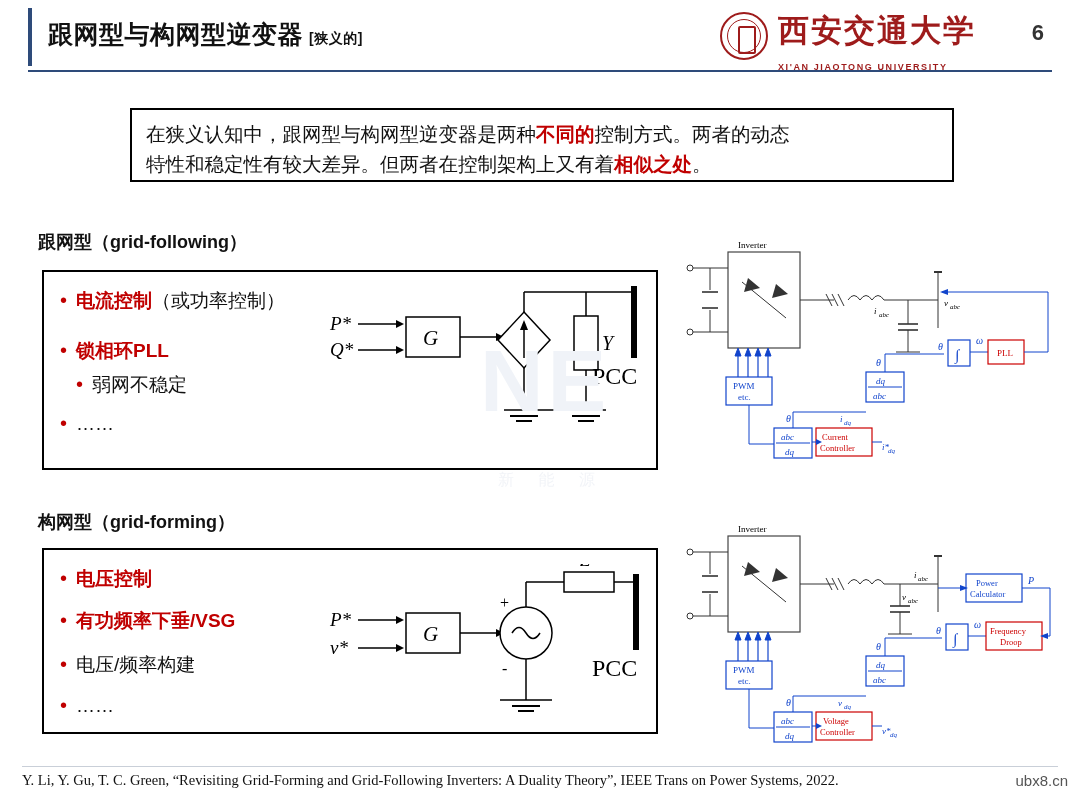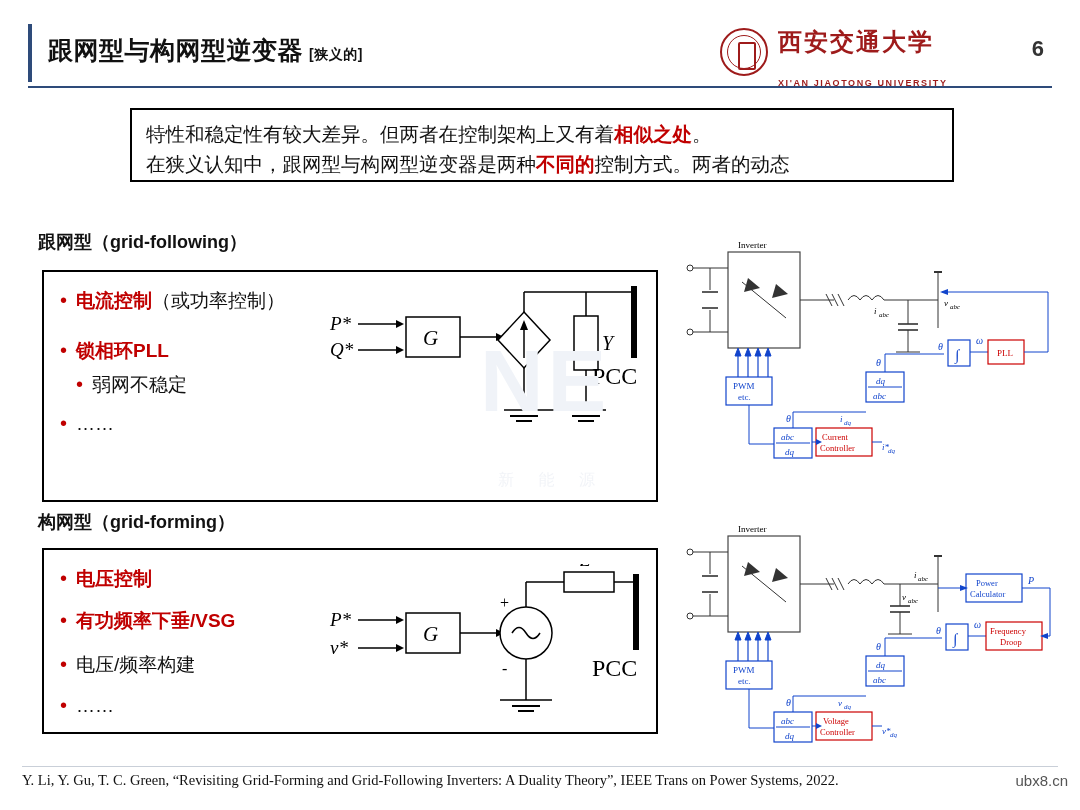--- a/index.html
+++ b/index.html
@@ -6,21 +6,21 @@
   html, body { margin:0; padding:0; }
   body {
     width:1080px; height:810px;
     background:#ffffff;
     font-family:"Liberation Sans", sans-serif;
     position:relative;
     overflow:hidden;
   }
   
   .slide-header {
-    position:absolute; left:0; top:16px; width:1072px; height:76px;padding-left:48px;
+    position:absolute; left:0; top:0; width:1072px; height:76px;padding-left:48px;
   }
   .header-rule {
     position:absolute; left:28px; top:8px; width:4px; height:58px;
     background:#2e4b7a;
   }
   .header-underline {
     position:absolute; left:28px; top:70px; width:1024px; height:2px;
     background:#2e4b7a;
   }
   .header-title {
@@ -47,21 +47,21 @@
     content:""; position:absolute; left:5px; top:5px; right:5px; bottom:5px;
     border:1px solid #9e1b1b; border-radius:50%;
   }
   .logo-seal:after {
     content:""; position:absolute; left:16px; top:12px; width:14px; height:24px;
     border:2px solid #9e1b1b; border-radius:2px;
   }
   .logo-cn {
     position:absolute; left:58px; top:0px;
     font-family:"Liberation Serif", serif;
-    font-size:24px; font-weight:bold; color:#9e1b1b;
+    font-size:31px; font-weight:bold; color:#9e1b1b;
     letter-spacing:2px;
   }
   .logo-en {
     position:absolute; left:58px; top:38px;
     font-size:9px; color:#9e1b1b; letter-spacing:1.6px; font-weight:bold;margin-top:14px;
   }
   
   .callout {
     position:absolute; left:130px; top:108px; width:824px; height:74px;
     border:2px solid #000; background:#fff;
@@ -73,21 +73,21 @@
   .section-heading {
     position:absolute; font-size:18px; font-weight:bold; color:#111;
   }
   #sec1-heading { left:38px; top:230px; }
   #sec2-heading { left:38px; top:510px; }
   
   .bullet-box {
     position:absolute; left:42px; width:616px;
     border:2px solid #000; background:#fff;
   }
-  #bullets-1 { top:270px; height:232px; }
+  #bullets-1 { top:270px; height:200px; }
   #bullets-2 { top:548px; height:186px;padding-left:20px; }
   .bullet-row {
     position:absolute; left:16px;
     font-size:19px; color:#111; white-space:nowrap;
   }
   .bullet-dot {
     display:inline-block; width:16px; color:#c00000; font-size:20px;
   }
   .bullet-red { color:#c00000; font-weight:bold; }
   .bullet-black { color:#111; }
@@ -133,24 +133,24 @@
   <div class="logo-wrap">
     <div class="logo-seal"></div>
     <div class="logo-cn">西安交通大学</div>
     <div class="logo-en">XI'AN JIAOTONG UNIVERSITY</div>
   </div>
   <div class="page-number">6</div>
 </div>
 
 <div class="callout">
   <div>
+    <span>在狭义认知中，跟网型与构网型逆变器是两种</span><span class="hl">不同的</span><span>控制方式。两者的动态</span>
+  </div>
+  <div>
     <span>特性和稳定性有较大差异。但两者在控制架构上又有着</span><span class="hl">相似之处</span><span>。</span>
-  </div>
-  <div>
-    <span>在狭义认知中，跟网型与构网型逆变器是两种</span><span class="hl">不同的</span><span>控制方式。两者的动态</span>
   </div>
 </div>
 
 <div class="section-heading" id="sec1-heading">跟网型（grid-following）</div>
 
 <div class="bullet-box" id="bullets-1">
   <div class="bullet-row" style="top:16px;">
     <span class="bullet-dot">•</span><span class="bullet-red">电流控制</span><span class="bullet-black">（或功率控制）</span>
   </div>
   <div class="bullet-row" style="top:58px;margin-top:8px;">

